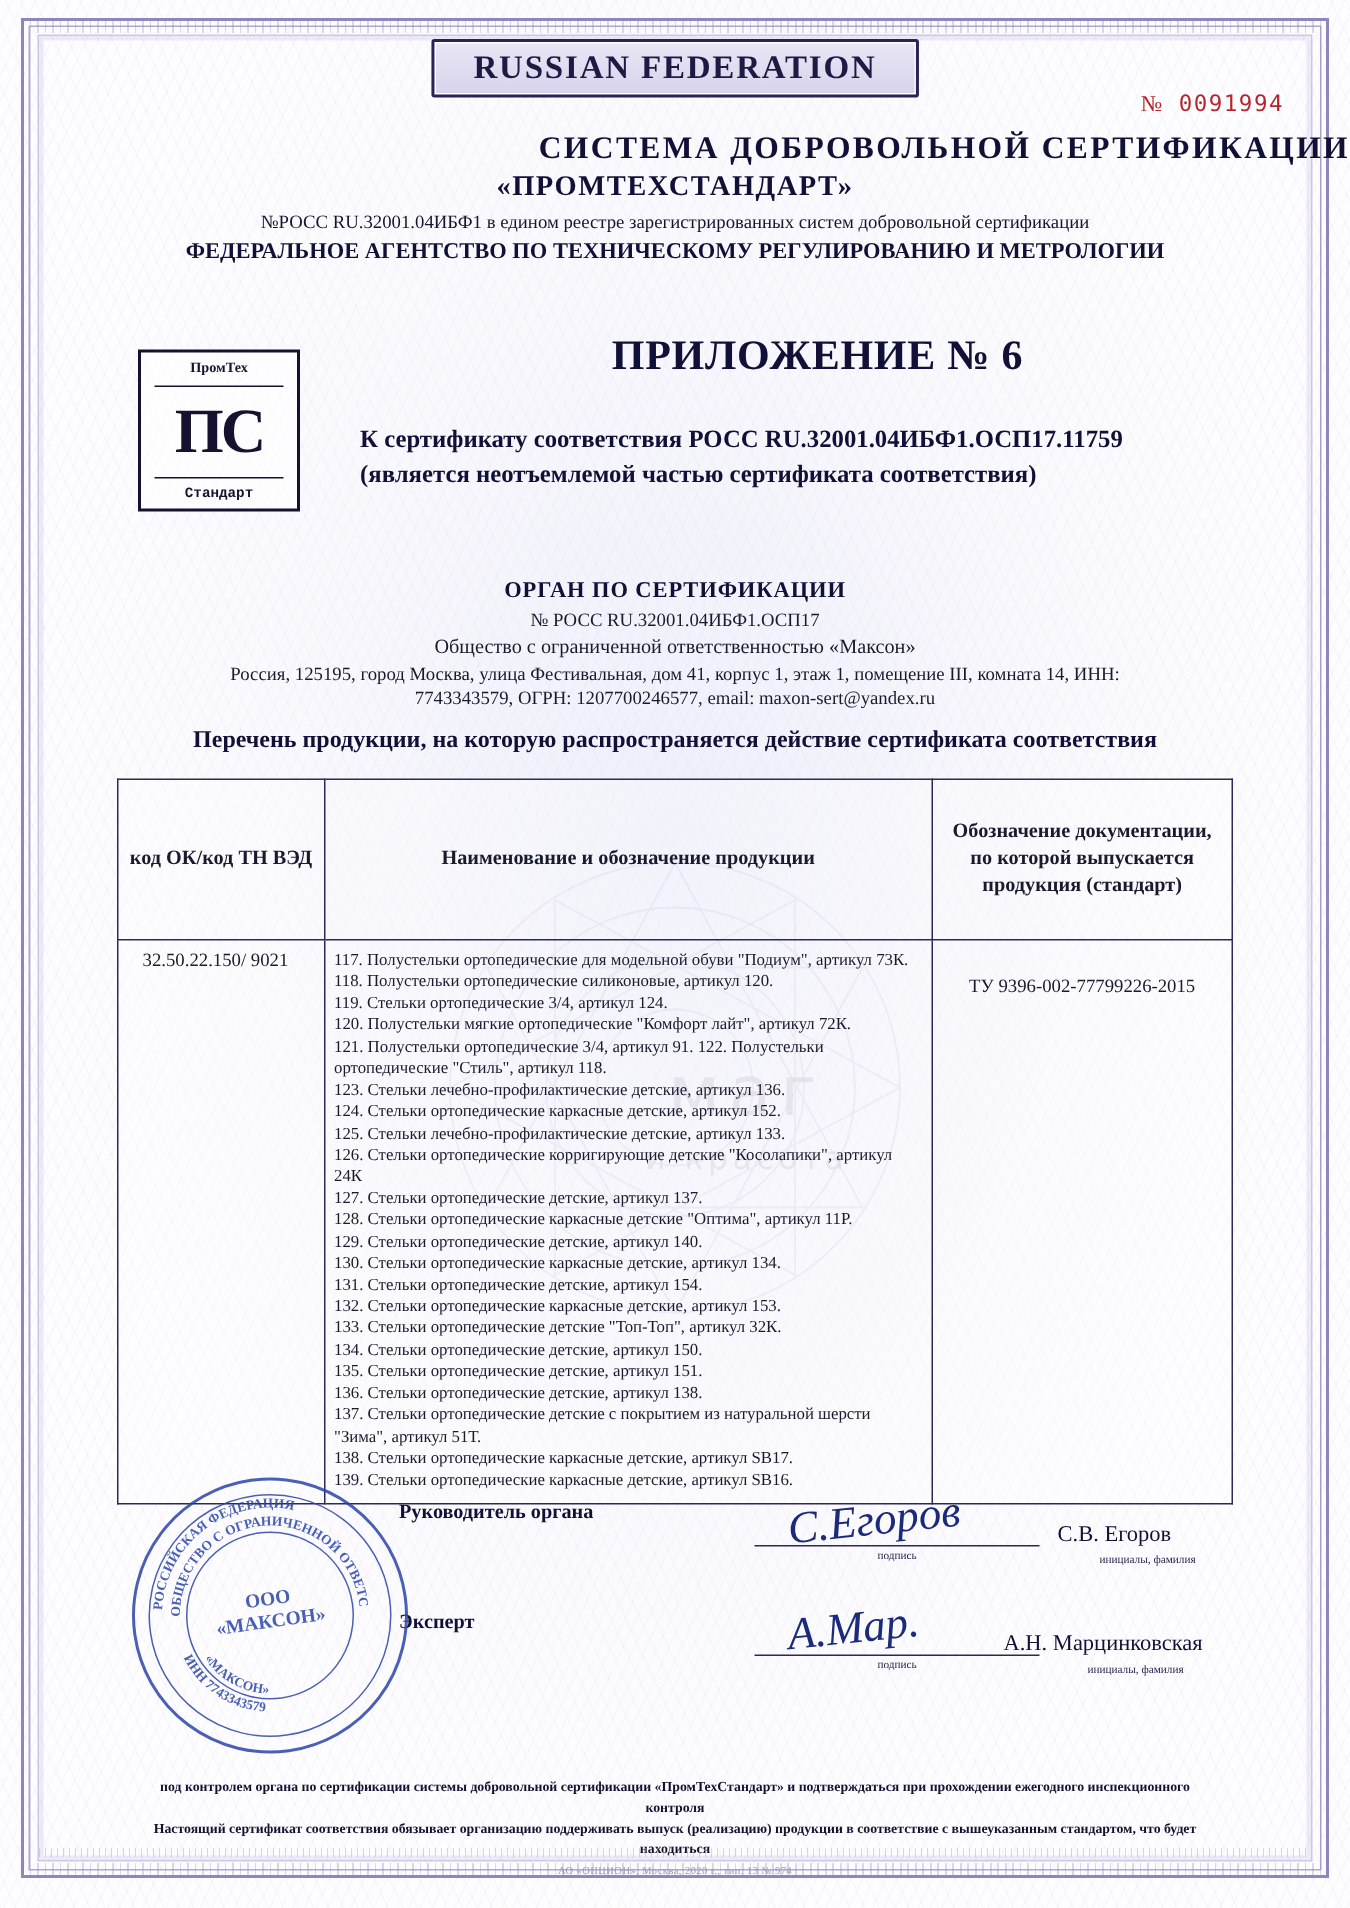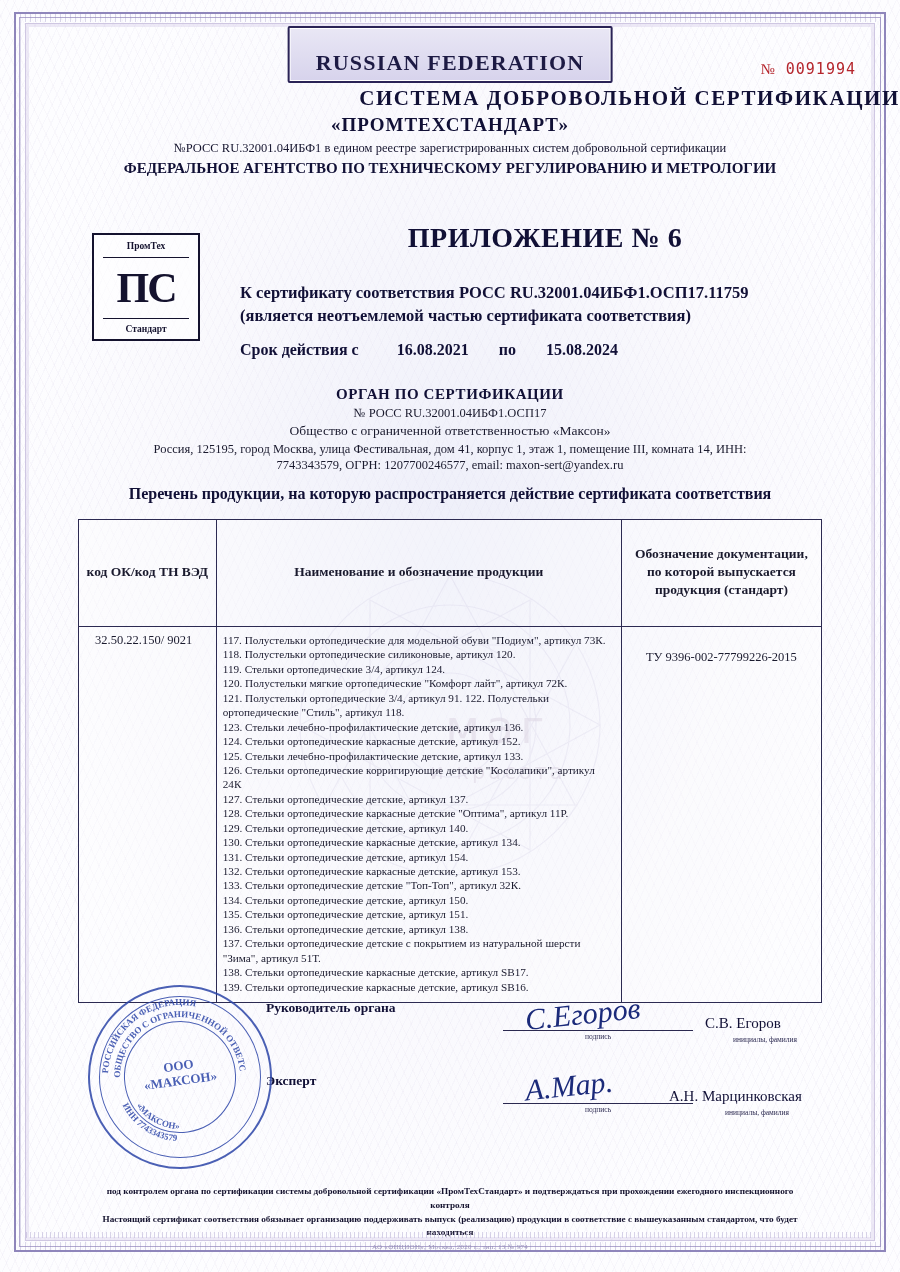--- a/index.html
+++ b/index.html
@@ -54,21 +54,21 @@
     font-family:"DejaVu Sans", sans-serif;
     pointer-events:none;
     text-align:center;
   }
   .wm-text .wm-big{font-size:46px;letter-spacing:6px;}
   .wm-text .wm-small{font-size:21px;letter-spacing:3px;margin-top:6px;}
 
   
   .rf-banner{
     position:absolute;left:50%;top:26px;transform:translateX(-50%);
-    padding:22px 26px 5px 26px;
+    padding:4px 26px 5px 26px;
     border:2px solid #2a2356;
     border-radius:2px;
     background:linear-gradient(180deg,#e9e7f5 0%,#d7d3ec 100%);
     font-family:"Liberation Serif", serif;
     font-weight:bold;font-size:22px;letter-spacing:1.2px;
     color:#1d1a44;
     white-space:nowrap;
     box-shadow:0 0 0 1px #fff inset;
   }
   .serial{
@@ -100,21 +100,21 @@
     position:absolute;left:92px;top:233px;width:104px;height:104px;
     border:2px solid #14122e;
     background:rgba(255,255,255,.6);
   }
   .emblem .em-top,.emblem .em-bot{
     position:absolute;left:0;right:0;text-align:center;
     font-size:9.5px;font-weight:bold;color:#14122e;
     font-family:"Liberation Serif",serif;
   }
   .emblem .em-top{top:6px;}
-  .emblem .em-bot{bottom:5px;}
+  .emblem .em-bot{bottom:5px;font-family:Liberation Mono, monospace;}
   .emblem .em-core{
     position:absolute;left:9px;right:9px;top:22px;bottom:20px;
     border-top:1.5px solid #14122e;border-bottom:1.5px solid #14122e;
     display:flex;align-items:center;justify-content:center;
     font-size:42px;font-weight:bold;letter-spacing:-2px;color:#14122e;
     font-family:"Liberation Serif",serif;
   }
 
   .prilozh{
     position:absolute;left:230px;right:40px;top:222px;text-align:center;
@@ -308,23 +308,20 @@
   <div class="emblem">
     <div class="em-top">ПромТех</div>
     <div class="em-core">ПС</div>
     <div class="em-bot">Стандарт</div>
   </div>
 
   <div class="prilozh">ПРИЛОЖЕНИЕ № 6</div>
   <div class="cert-line1">К сертификату соответствия РОСС RU.32001.04ИБФ1.ОСП17.11759</div>
   <div class="cert-line2">(является неотъемлемой частью сертификата соответствия)</div>
 
-  <div class="validity">
-    <span>Срок действия с</span><span class="v-gap"></span><span>16.08.2021</span><span class="v-gap2"></span><span>по</span><span class="v-gap2"></span><span>15.08.2024</span>
-  </div>
 
   <div class="org-h">ОРГАН ПО СЕРТИФИКАЦИИ</div>
   <div class="org-num">№ РОСС RU.32001.04ИБФ1.ОСП17</div>
   <div class="org-name">Общество с ограниченной ответственностью «Максон»</div>
   <div class="org-addr1">Россия, 125195, город Москва, улица Фестивальная, дом 41, корпус 1, этаж 1, помещение III, комната 14, ИНН:</div>
   <div class="org-addr2">7743343579, ОГРН: 1207700246577, email: maxon-sert@yandex.ru</div>
 
   <div class="list-title">Перечень продукции, на которую распространяется действие сертификата соответствия</div>
 
   <table class="products">

